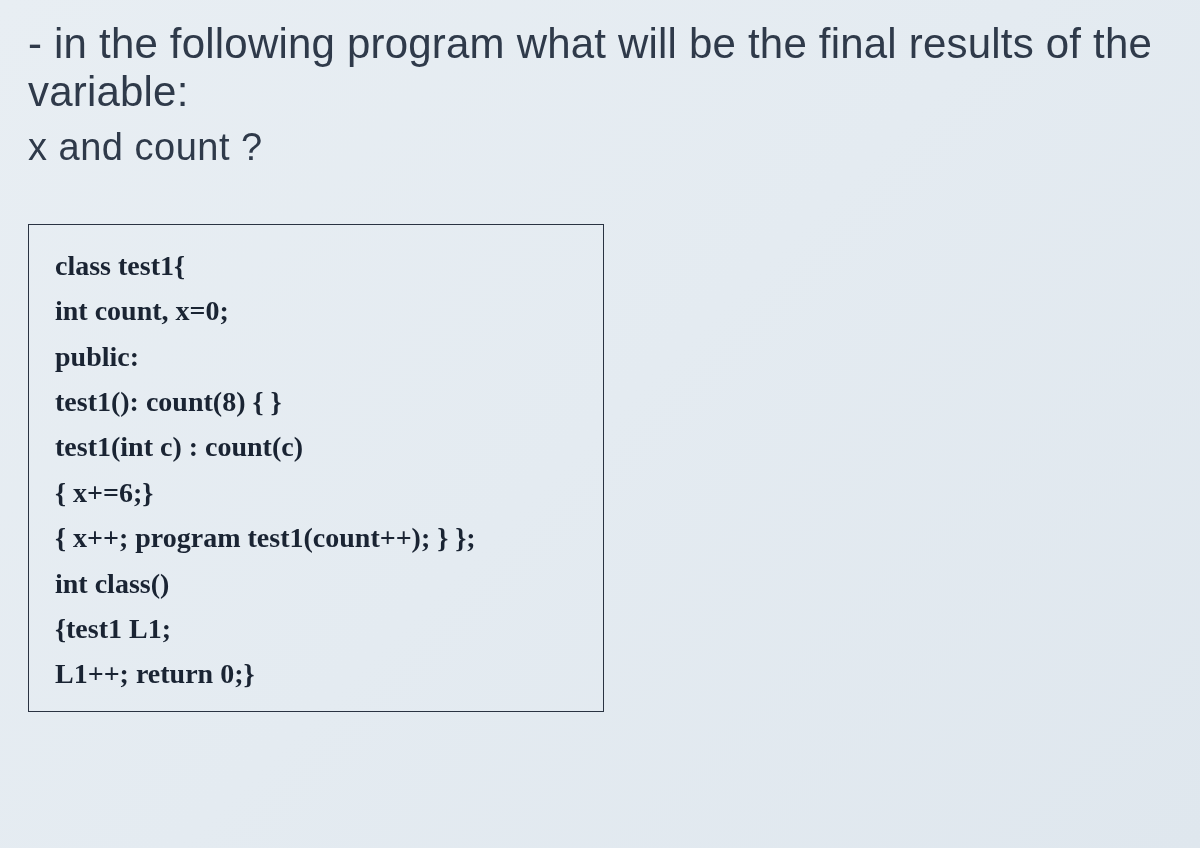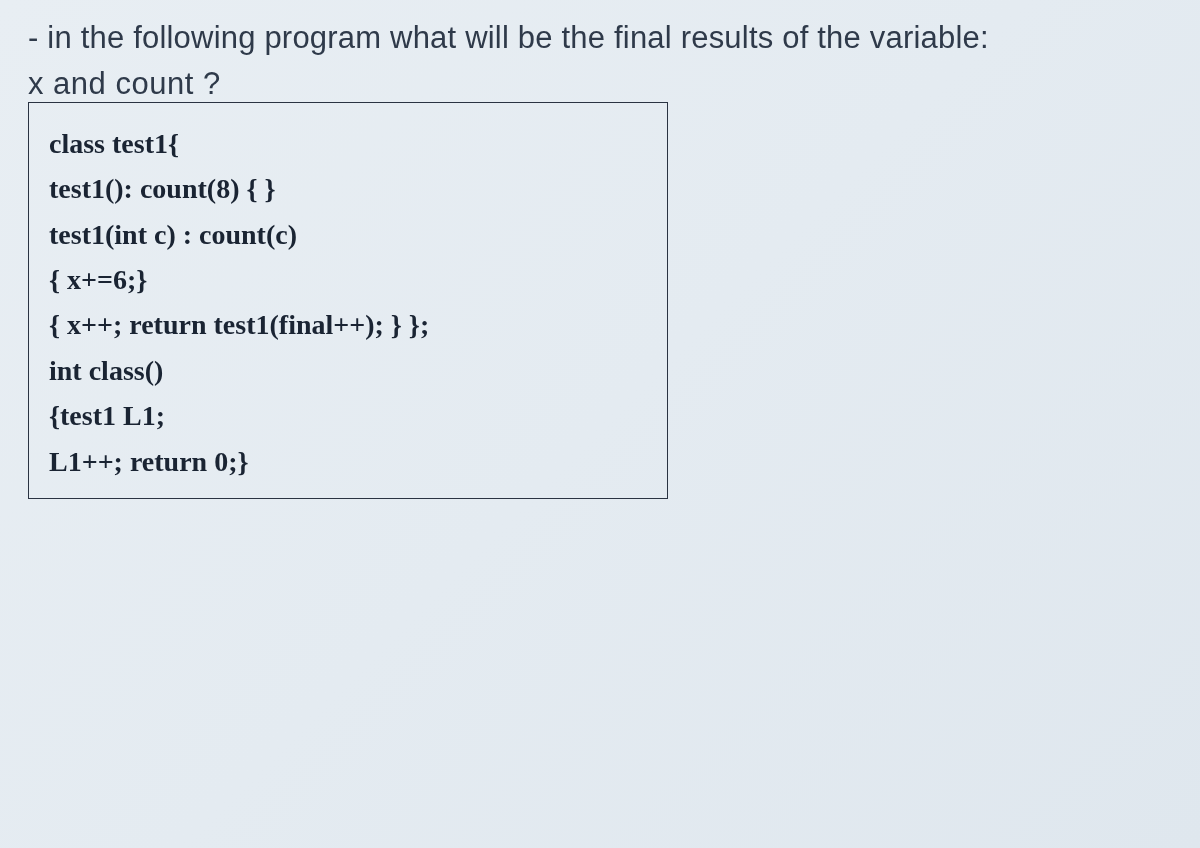--- a/index.html
+++ b/index.html
@@ -9,34 +9,35 @@
     height: 848px;
     background: linear-gradient(135deg, #e8eef3 0%, #e4ebf1 50%, #dfe7ee 100%);
     font-family: Arial, Helvetica, sans-serif;
     overflow: hidden;
   }
   .page {
     padding: 20px 28px 0 28px;
     box-sizing: border-box;
   }
   .question-line1 {
-    font-size: 31px;
+    font-size: 42px;
     color: #2f3a4a;
     letter-spacing: 0.2px;
     margin-bottom: 10px;
   }
   .question-line2 {
-    font-size: 31px;
+    font-size: 38px;
     color: #2f3a4a;
     letter-spacing: 0.5px;
+    margin-bottom: 55px;
   }
   .code-box {
     border: 1px solid #2a3342;
-    width: 640px;
-    padding: 18px 14px 14px 20px;
+    width: 576px;
+    padding: 18px 14px 14px 26px;
     box-sizing: border-box;
   }
   .code-line {
     font-family: "Times New Roman", Times, serif;
     font-weight: bold;
     font-size: 28px;
     color: #1a2433;
     line-height: 1.62;
     white-space: pre;
   }
@@ -45,22 +46,24 @@
 <body>
 
 <div class="page">
 
   <div class="question-line1">- in the following program what will be the final results of the variable:</div>
 
   <div class="question-line2">x  and  count ?</div>
 
   <div class="code-box">
     <div class="code-line">class test1{</div>
+    <div class="code-line">int count, x=0;</div>
+    <div class="code-line">public:</div>
     <div class="code-line">test1(): count(8) { }</div>
     <div class="code-line">test1(int c) : count(c)</div>
     <div class="code-line">{ x+=6;}</div>
-    <div class="code-line">{ x++; return test1(final++); } };</div>
+    <div class="code-line">{ x++; program test1(count++); } };</div>
     <div class="code-line">int class()</div>
     <div class="code-line">{test1 L1;</div>
     <div class="code-line">L1++; return 0;}</div>
   </div>
 
 </div>
 
 </body></html>

